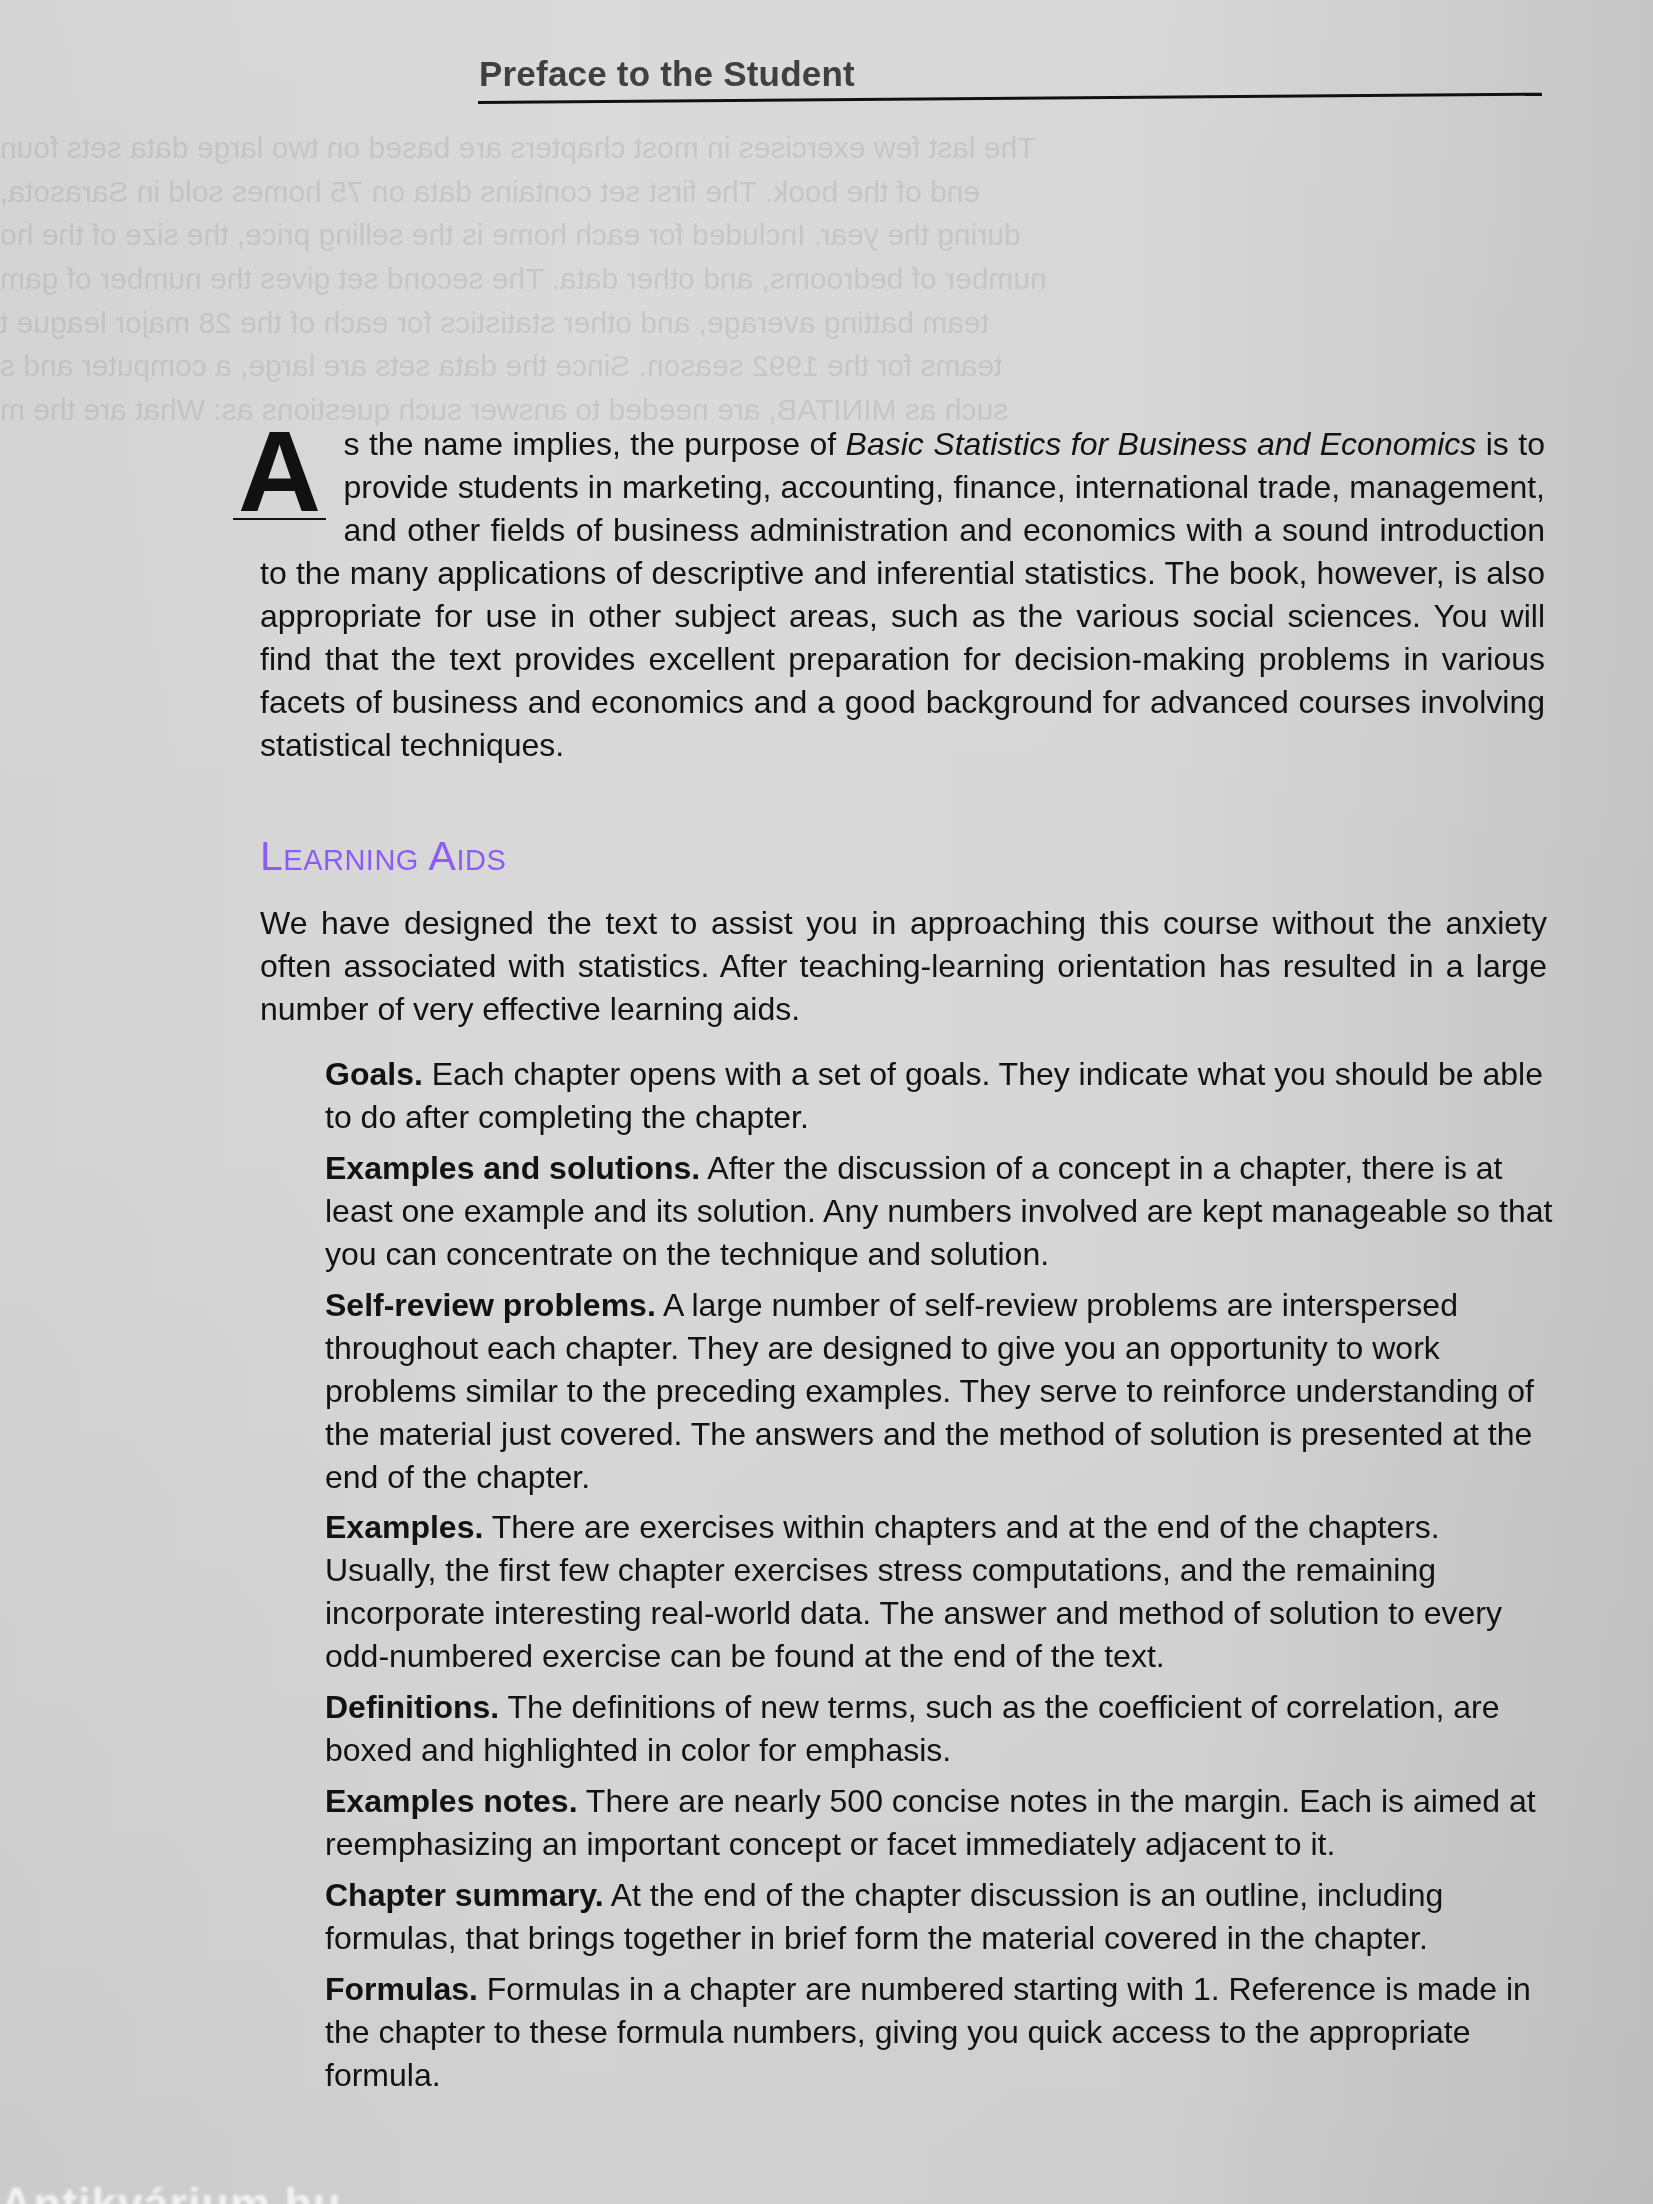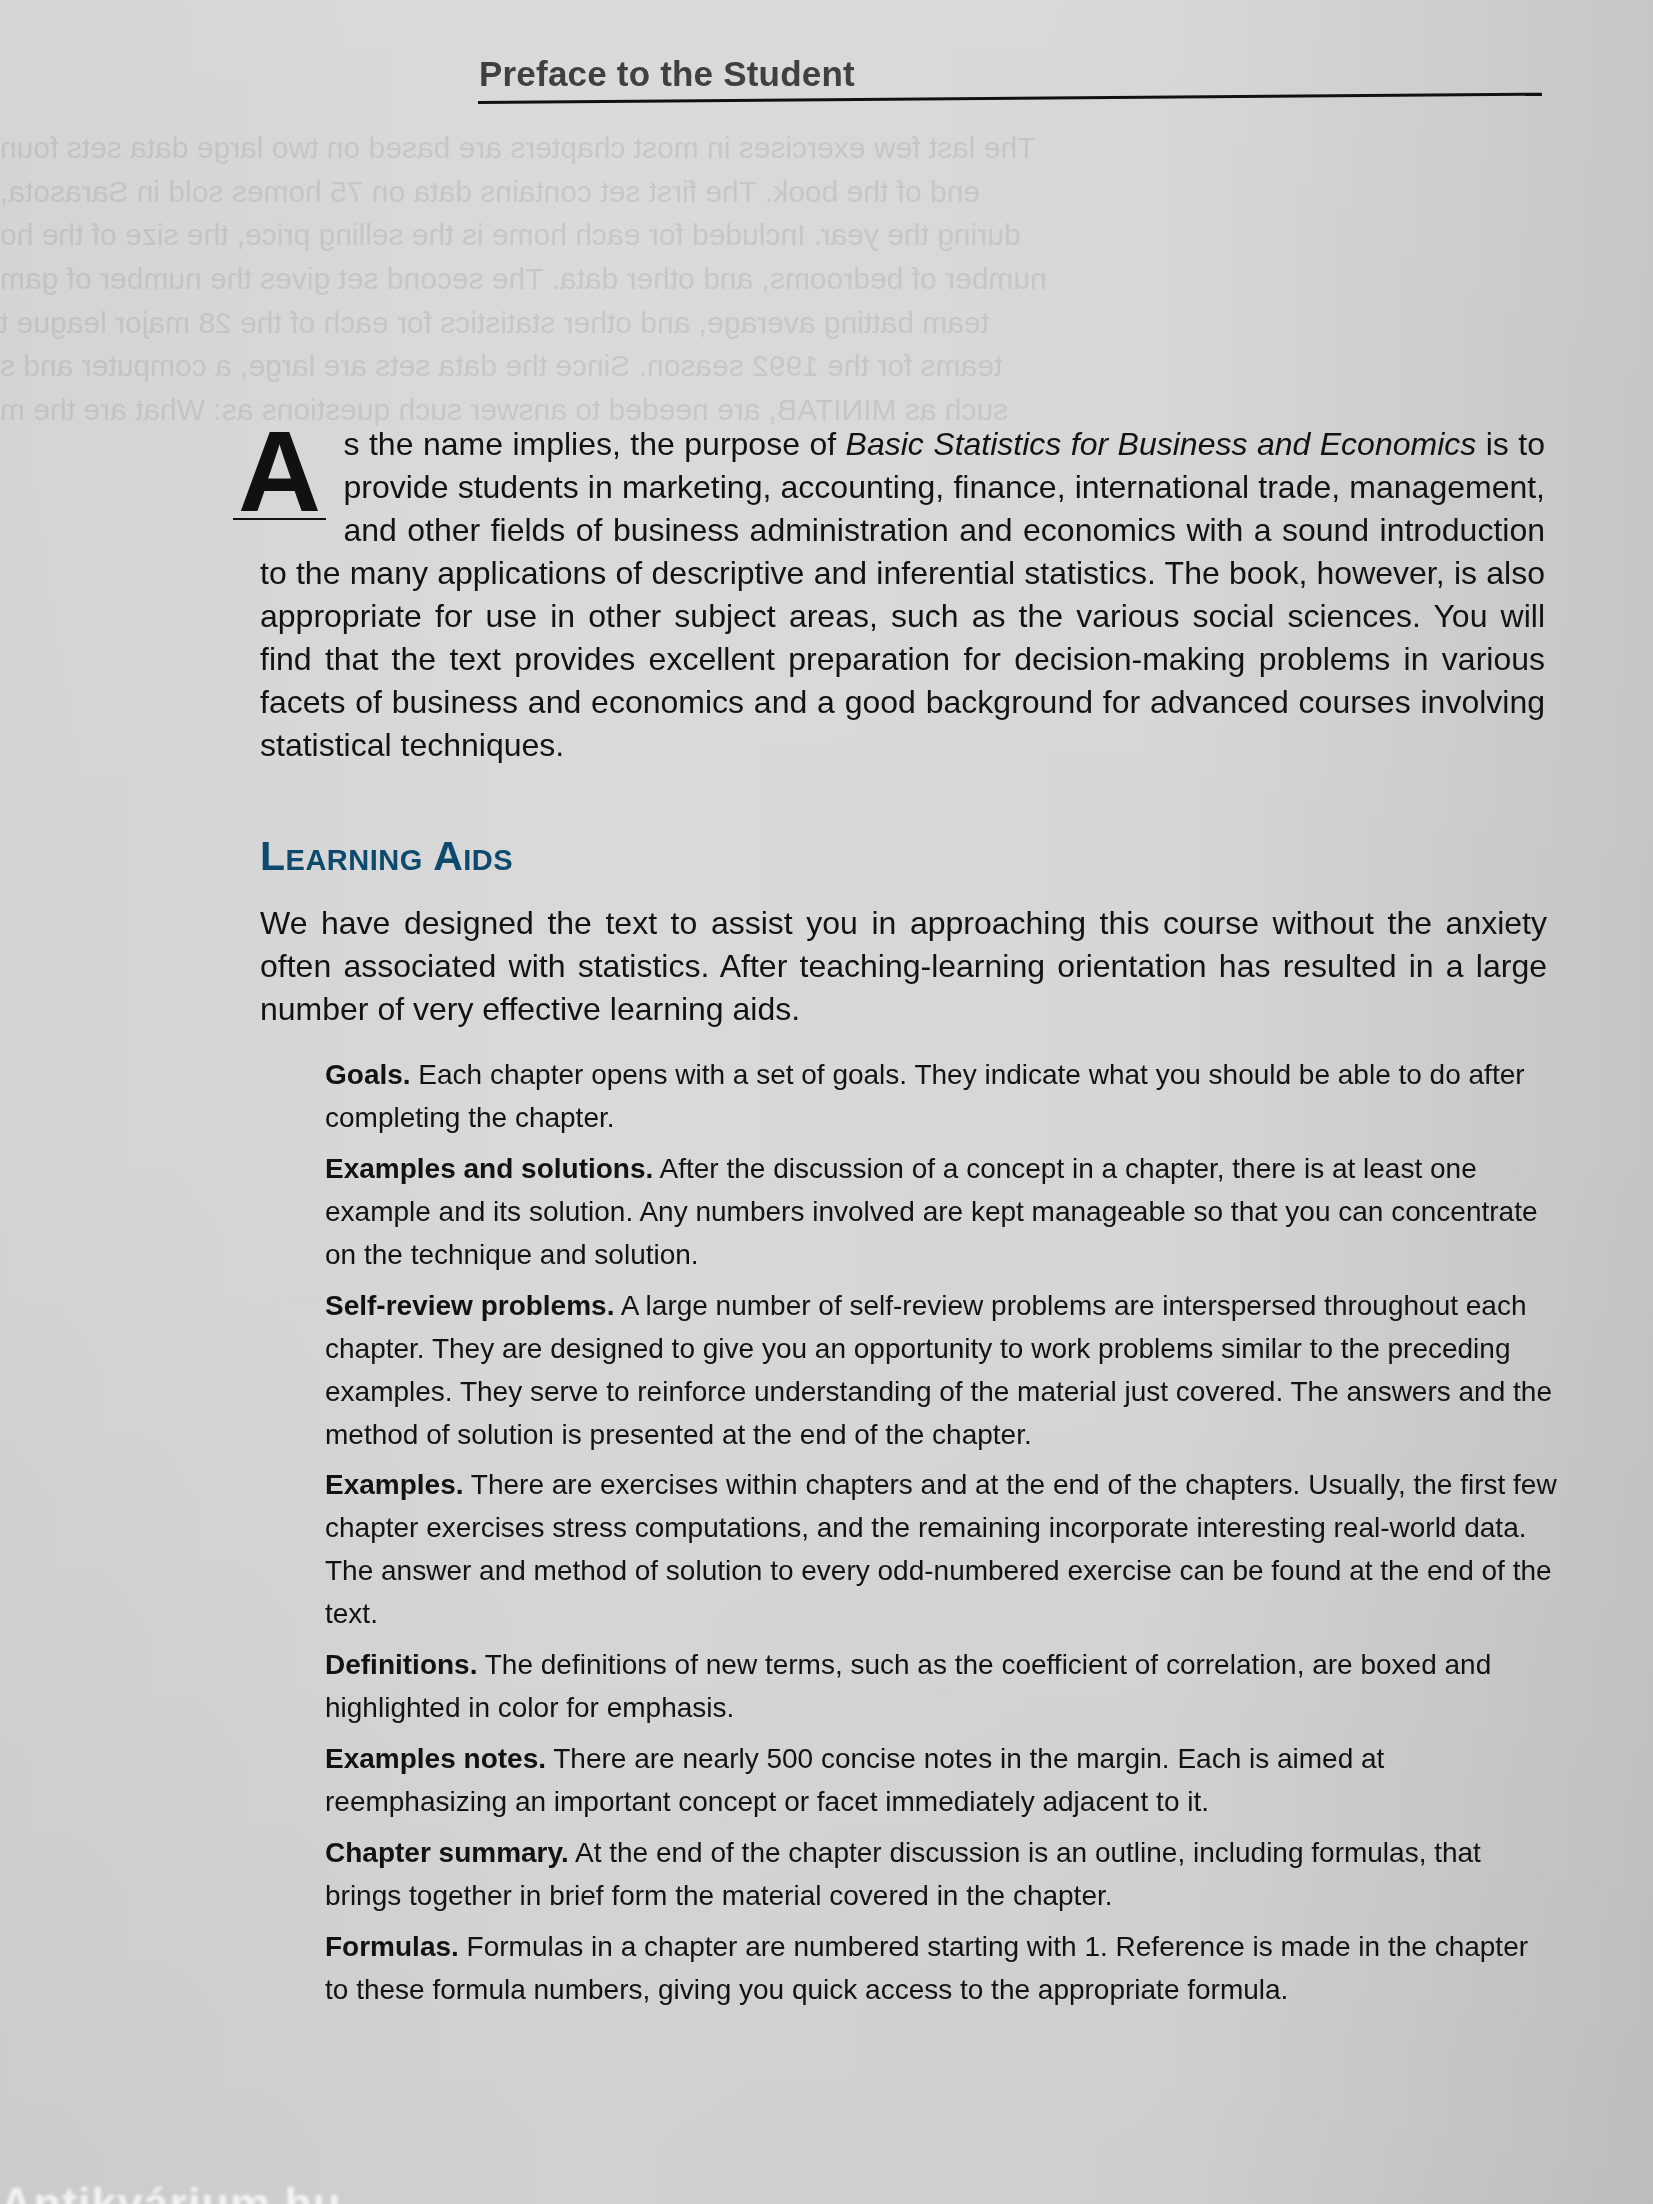--- a/index.html
+++ b/index.html
@@ -34,32 +34,32 @@
     }
     .dropcap {
       float: left; font-size: 115px; line-height: 89px; font-weight: bold;
       margin: 3.9px 17.5px 0 -27px; padding-bottom: 1.9px;
       border-bottom: 2.9px solid #111; width: 93px; text-align: center;
       font-family: "Liberation Sans", sans-serif; color: #111;
     }
     .intro em { font-style: italic; }
     .section-title {
       position: absolute; left: 260px; top: 833px;
-      font-size: 41px; font-weight: bold; color: #0c4a6e; letter-spacing: 0.5px;
+      font-size: 41px; font-weight: normal; color: #8b5cf6; letter-spacing: 0.5px;
       font-variant: small-caps;
     }
     .section-intro {
       position: absolute; left: 260px; top: 902px; width: 1287px;
       font-size: 32px; line-height: 43px; text-align: justify; color: #121212;
     }
     .aids {
       position: absolute; left: 325px; top: 1053px; width: 1232px;
     }
     .aid {
-      font-size: 28px; line-height: 43px; color: #121212; margin: 0 0 7.8px 0;
+      font-size: 32px; line-height: 43px; color: #121212; margin: 0 0 7.8px 0;
     }
     .aid .term { font-weight: bold; }
     .watermark {
       position: absolute; left: 0; top: 2178px; font-size: 45px; font-weight: bold;
       color: rgba(255,255,255,0.75); filter: blur(1.5px); letter-spacing: 1px;
     }
   </style>
 </head>
 <body>
 

